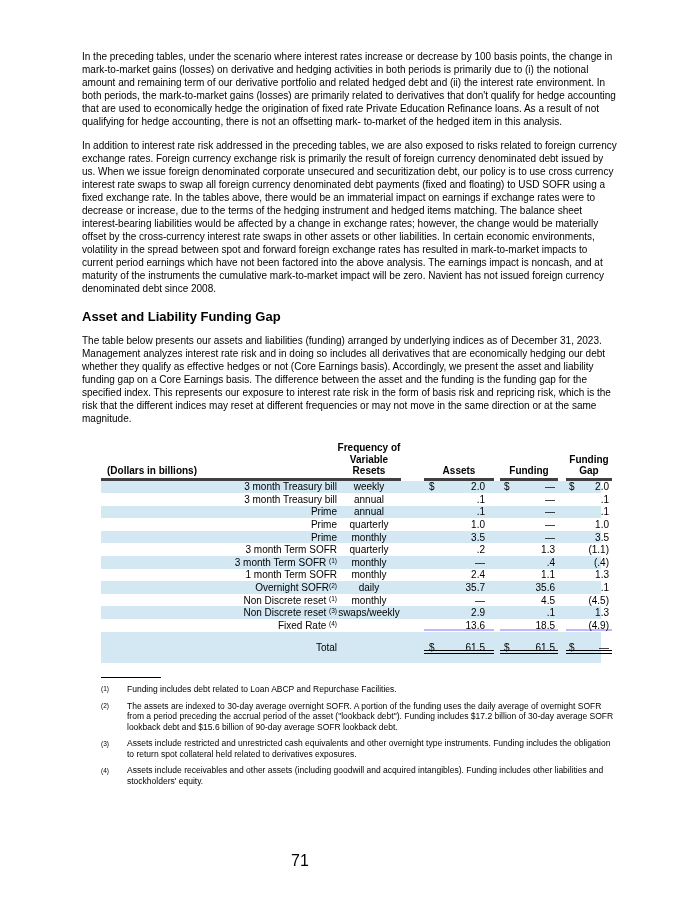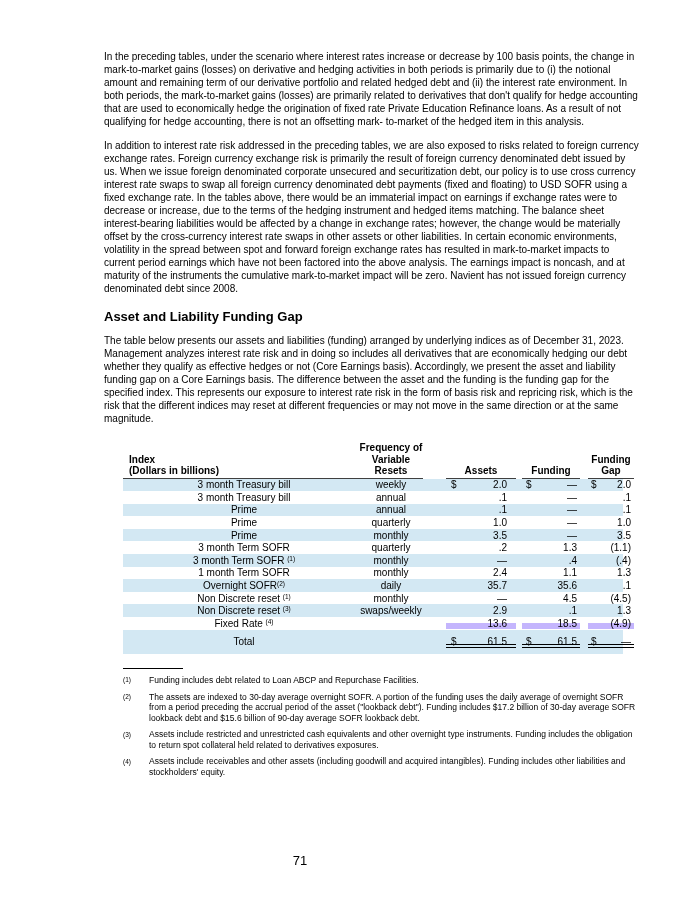--- a/index.html
+++ b/index.html
@@ -6,72 +6,71 @@
   .page {
     position: relative;
     width: 695px; height: 900px;
     background: #ffffff;
     color: #000;
     font-family: "Liberation Sans", sans-serif;
     font-size: 10px;
     line-height: 13px;
     overflow: hidden;
     box-sizing: border-box;
-    padding: 50px 80px 0 104px;
+    padding: 50px 80px 0 82px;
   }
   p.body-par { margin: 0 0 11px 0; width: 536px; }
   h3.section-heading { font-size: 13px; line-height: 13px; margin: 15px 0 11px 0; font-weight: bold; }
 
   
   .fgtable { margin: 17px 0 0 19px; width: 500px; }
   .thead { display: flex; align-items: flex-end; font-weight: bold; }
-  .hc { border-bottom: 1px solid #404040; padding-bottom: 1px; }
+  .hc { border-bottom: 3px solid #404040; padding-bottom: 1px; }
   .hline { line-height: 11.5px; white-space: nowrap; }
   .trow { display: flex; align-items: center; height: 12.6px; }
-  .c-index  { flex: 0 0 230px; padding-left: 6px; text-align: center; white-space: nowrap; }
+  .c-index  { flex: 0 0 230px; padding-left: 6px; text-align: right; white-space: nowrap; }
   .c-resets { flex: 0 0 64px; text-align: center; white-space: nowrap; }
   .c-assets { flex: 0 0 70px; margin-left: 23px; }
   .c-funding{ flex: 0 0 58px; margin-left: 6px; }
   .c-gap    { flex: 0 0 46px; margin-left: 8px; }
   .hc.c-index { text-align: left; }
   .hc.c-resets, .hc.c-assets, .hc.c-funding, .hc.c-gap { text-align: center; }
   .c-num { display: flex; justify-content: space-between; align-items: baseline; box-sizing: border-box; }
   .c-assets.c-num { padding-left: 5px; padding-right: 9px; }
   .c-funding.c-num { padding-left: 4px; padding-right: 3px; }
   .c-gap.c-num { padding-left: 3px; padding-right: 3px; }
   .trow.shaded { background: #d3e8f3; }
-  .trow.rule-bottom .c-num { border-bottom: 6px solid #c4b5fd; height: 12px; }
-  .trow.total { height: 24px; }
+  .trow.rule-bottom .c-num { border-bottom: 2px solid #c4b5fd; height: 12px; }
+  .trow.total { height: 31px; }
   .trow.total .c-num { border-bottom: 4px double #000; height: 13px; }
   sup.idx-sup { font-size: 6.5px; line-height: 0; vertical-align: 3px; }
 
   
   .fnsep { width: 60px; border-top: 1px solid #000; margin: 14px 0 6px 19px; }
   .fnote { display: flex; margin: 0 0 6px 19px; font-size: 8.5px; line-height: 10.5px; width: 515px; }
   .fnote .marker { flex: 0 0 26px; font-size: 6.5px; padding-top: 0.5px; }
   .fnote .ftext { flex: 1 1 auto; }
 
-  .pagenum { position: absolute; bottom: 33px; left: 0; width: 600px; text-align: center; font-size: 13px; }
+  .pagenum { position: absolute; bottom: 33px; left: 0; width: 600px; text-align: center; font-size: 16px; }
 </style>
 </head>
 <body>
 
 <div class="page">
 
   <p class="body-par">In the preceding tables, under the scenario where interest rates increase or decrease by 100 basis points, the change in mark-to-market gains (losses) on derivative and hedging activities in both periods is primarily due to (i) the notional amount and remaining term of our derivative portfolio and related hedged debt and (ii) the interest rate environment. In both periods, the mark-to-market gains (losses) are primarily related to derivatives that don't qualify for hedge accounting that are used to economically hedge the origination of fixed rate Private Education Refinance loans. As a result of not qualifying for hedge accounting, there is not an offsetting mark- to-market of the hedged item in this analysis.</p>
   <p class="body-par">In addition to interest rate risk addressed in the preceding tables, we are also exposed to risks related to foreign currency exchange rates. Foreign currency exchange risk is primarily the result of foreign currency denominated debt issued by us. When we issue foreign denominated corporate unsecured and securitization debt, our policy is to use cross currency interest rate swaps to swap all foreign currency denominated debt payments (fixed and floating) to USD SOFR using a fixed exchange rate. In the tables above, there would be an immaterial impact on earnings if exchange rates were to decrease or increase, due to the terms of the hedging instrument and hedged items matching. The balance sheet interest-bearing liabilities would be affected by a change in exchange rates; however, the change would be materially offset by the cross-currency interest rate swaps in other assets or other liabilities. In certain economic environments, volatility in the spread between spot and forward foreign exchange rates has resulted in mark-to-market impacts to current period earnings which have not been factored into the above analysis. The earnings impact is noncash, and at maturity of the instruments the cumulative mark-to-market impact will be zero. Navient has not issued foreign currency denominated debt since 2008.</p>
 
   <h3 class="section-heading">Asset and Liability Funding Gap</h3>
 
   <p class="body-par">The table below presents our assets and liabilities (funding) arranged by underlying indices as of December 31, 2023. Management analyzes interest rate risk and in doing so includes all derivatives that are economically hedging our debt whether they qualify as effective hedges or not (Core Earnings basis). Accordingly, we present the asset and liability funding gap on a Core Earnings basis. The difference between the asset and the funding is the funding gap for the specified index. This represents our exposure to interest rate risk in the form of basis risk and repricing risk, which is the risk that the different indices may reset at different frequencies or may not move in the same direction or at the same magnitude.</p>
 
   <div class="fgtable">
     <div class="thead">
       <div class="hc c-index">
-        <div class="hline">Index</div>
         <div class="hline">(Dollars in billions)</div>
       </div>
       <div class="hc c-resets">
         <div class="hline">Frequency of</div>
         <div class="hline">Variable</div>
         <div class="hline">Resets</div>
       </div>
       <div class="hc c-assets">
         <div class="hline">Assets</div>
       </div>

